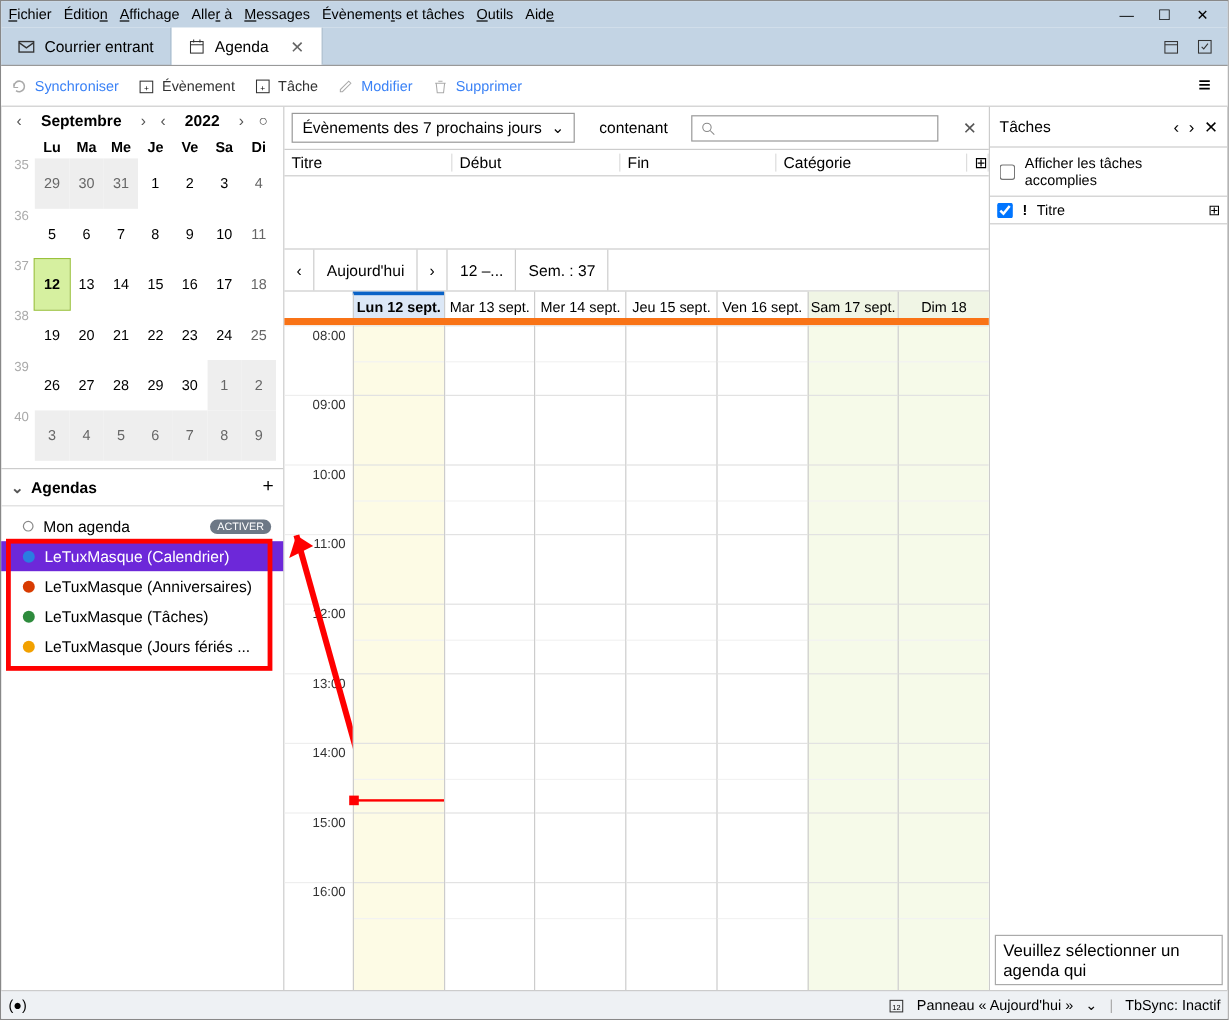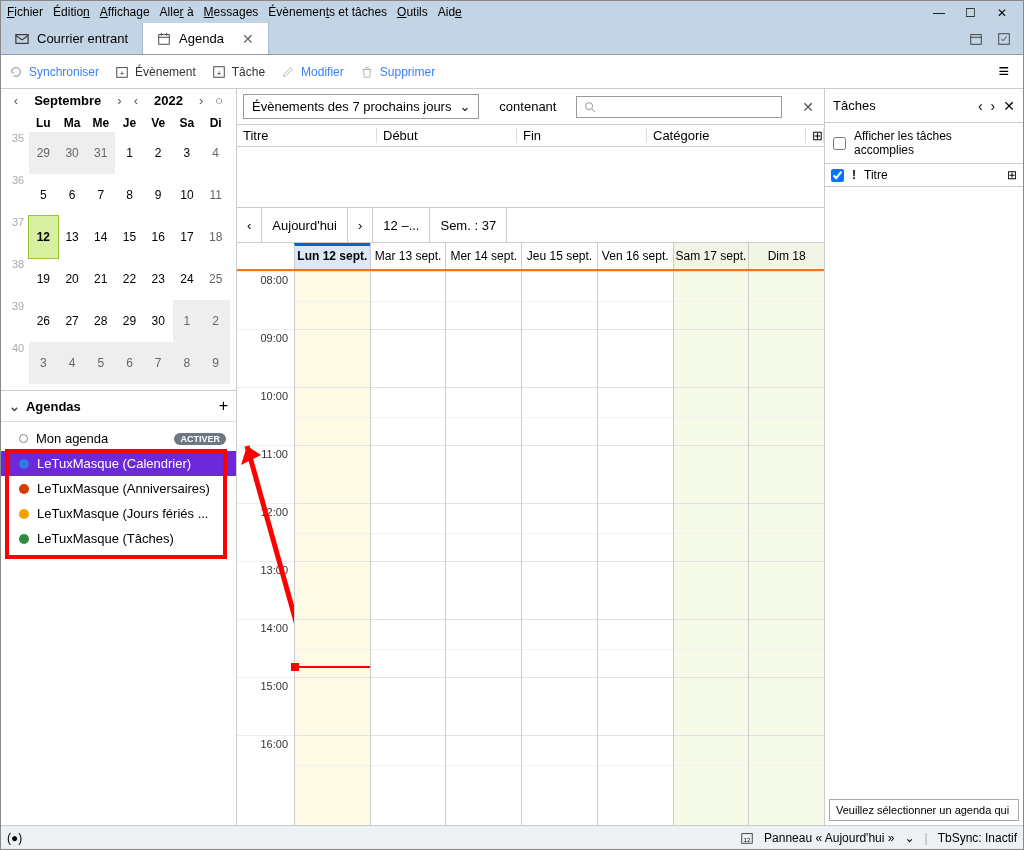--- a/index.html
+++ b/index.html
@@ -33,41 +33,41 @@
 .calgrid .today { background:#d6f0a0; outline:1px solid #9ac23c; font-weight:600; }
 .calgrid .sun { color:#666; }
 .agenda-hd { display:flex; align-items:center; padding:6px 8px; font-size:13px; font-weight:600; border-bottom:1px solid #ddd; }
 .agenda-hd .chev { margin-right:6px; color:#555; }
 .agenda-hd .plus { margin-left:auto; font-size:16px; font-weight:400; }
 .cal-list { padding:4px 0; position:relative; }
 .cal-item { display:flex; align-items:center; gap:8px; padding:5px 10px 5px 18px; font-size:13px; }
 .cal-item.sel { background:#6d28d9; color:#fff; }
 .dot { width:10px; height:10px; border-radius:50%; flex-shrink:0; }
 .dot.hollow { border:1px solid #888; background:#fff; width:9px; height:9px; }
-.badge { margin-left:auto; background:#6d7886; color:#fff; font-size:9px; padding:1px 6px; border-radius:8px; font-weight:700; }
+.badge { margin-left:auto; background:#6d7886; color:#fff; font-size:9px; padding:1px 6px; border-radius:8px; font-weight:400; }
 .redbox { position:absolute; border:4px solid red; pointer-events:none; }
 .maincol { flex:1; display:flex; flex-direction:column; min-width:0; border-right:1px solid #ccc; }
 .filterrow { height:36px; display:flex; align-items:center; padding:4px 6px; gap:16px; border-bottom:1px solid #ccc; }
 .dropdown { border:1px solid #999; padding:4px 8px; display:flex; align-items:center; gap:8px; background:#fff; font-size:13px; }
 .filtlbl { font-size:13px; padding:0 4px; }
 .searchbox { flex:1; border:1px solid #999; padding:3px 6px; display:flex; align-items:center; gap:6px; }
 .searchbox input { border:none; outline:none; flex:1; font-size:12px; }
 .clr { font-size:14px; color:#555; padding:0 4px; }
 .evtable-hd { height:22px; display:flex; align-items:center; border-bottom:1px solid #ccc; font-size:13px; }
 .evtable-hd > div { padding:0 6px; border-right:1px solid #ddd; }
 .evspace { flex:0 0 60px; }
 .viewbar { height:36px; display:flex; align-items:center; border-top:1px solid #ccc; border-bottom:1px solid #ccc; }
 .navseg { display:flex; align-items:center; height:100%; border-right:1px solid #ccc; }
 .navseg > * { padding:0 10px; height:100%; display:flex; align-items:center; border-right:1px solid #ccc; font-size:13px; }
 .navseg > *:last-child { border-right:none; }
 .viewtabs { display:flex; margin-left:auto; height:100%; }
 .viewtabs > div { padding:0 14px; display:flex; align-items:center; border-left:1px solid #ccc; font-size:13px; }
 .viewtabs .active { background:#fff; font-weight:700; border-top:3px solid #0a63c7; }
 .viewtabs > div:not(.active) { background:#f2f2f2; }
-.weekhd { display:flex; border-bottom:2px solid #f97316; height:28px; }
+.weekhd { display:flex; border-bottom:6px solid #f97316; height:28px; }
 .weekhd .timecolhd { width:57px; }
 .weekhd .dayhd { flex:1; border-left:1px solid #ccc; text-align:center; font-size:12px; padding-top:6px; }
 .weekhd .dayhd.today { background:#dce8f7; border-top:3px solid #0a63c7; font-weight:600; padding-top:3px; }
 .weekhd .dayhd.we { background:#f0f5e5; }
 .weekgrid { flex:1; display:flex; overflow:hidden; position:relative; }
 .timecol { width:57px; }
 .hour { height:58px; text-align:right; padding:2px 6px 0 0; font-size:11px; color:#333; border-top:1px solid #eee; }
 .daycol { flex:1; border-left:1px solid #ccc; position:relative; }
 .daycol.today { background:#fdfbe5; }
 .daycol.we { background:#f6fae9; }
@@ -75,21 +75,21 @@
 .daycol .slot:nth-child(odd)::after { content:""; display:block; height:29px; border-bottom:1px solid #f2f2f2; }
 .nowline { position:absolute; left:0; right:0; height:2px; background:red; }
 .nowline::before { content:""; position:absolute; left:-4px; top:-3px; width:8px; height:8px; background:red; }
 .arrow { position:absolute; pointer-events:none; }
 .taskcol { width:198px; display:flex; flex-direction:column; }
 .taskhd { height:34px; display:flex; align-items:center; padding:0 8px; border-bottom:1px solid #ccc; font-size:13px; }
 .taskhd .nav { margin-left:auto; display:flex; gap:8px; font-size:14px; }
 .taskopt { display:flex; align-items:center; gap:8px; padding:6px 8px; border-bottom:1px solid #ccc; font-size:12px; }
 .taskopt input { width:13px; height:13px; }
 .tasklisthd { display:flex; align-items:center; padding:4px 6px; border-bottom:1px solid #ccc; font-size:12px; gap:8px; }
-.tasktip { margin-top:auto; padding:4px 6px; border:1px solid #aaa; margin:4px; font-size:11px; background:#fff; }
+.tasktip { margin-top:auto; padding:4px 6px; border:1px solid #aaa; margin:4px; font-size:14px; background:#fff; }
 .statusbar { height:24px; background:#eef1f4; border-top:1px solid #ccc; display:flex; align-items:center; padding:0 6px; font-size:12px; gap:6px; }
 .statusbar .right { margin-left:auto; display:flex; align-items:center; gap:10px; }
 .sep { color:#aaa; }
 svg.ico { width:14px; height:14px; }
 </style>
 </head>
 <body>
 
 <div class="window">
 
@@ -261,26 +261,26 @@
           </div>
           <div class="cal-item sel">
             <span class="dot" style="background:#2a7de1"></span>
             <span>LeTuxMasque (Calendrier)</span>
           </div>
           <div class="cal-item ">
             <span class="dot" style="background:#d83b01"></span>
             <span>LeTuxMasque (Anniversaires)</span>
           </div>
           <div class="cal-item ">
+            <span class="dot" style="background:#2e8b3d"></span>
+            <span>LeTuxMasque (Tâches)</span>
+          </div>
+          <div class="cal-item ">
             <span class="dot" style="background:#f2a100"></span>
             <span>LeTuxMasque (Jours fériés ...</span>
-          </div>
-          <div class="cal-item ">
-            <span class="dot" style="background:#2e8b3d"></span>
-            <span>LeTuxMasque (Tâches)</span>
           </div>
         </div>
   </div>
 
   <div class="maincol">
     <div class="filterrow">
       <div class="dropdown">
         <span>Évènements des 7 prochains jours</span>
         <span>⌄</span>
       </div>

